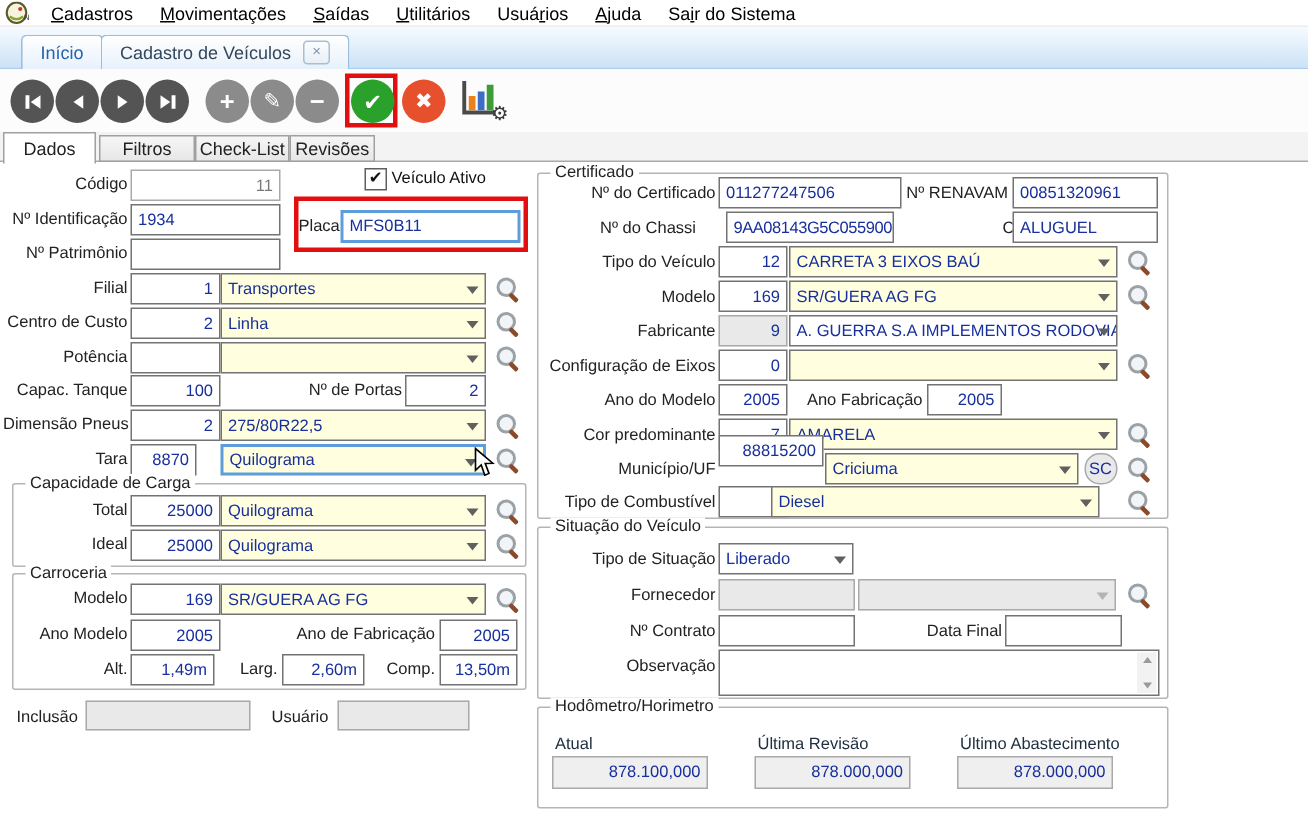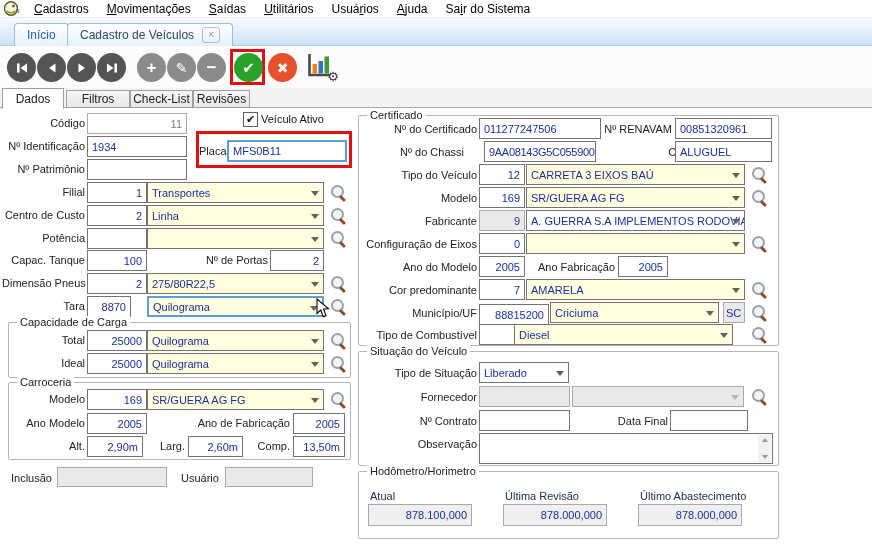--- a/index.html
+++ b/index.html
@@ -248,21 +248,21 @@
 <div class="fld ylw" style="left:147px;top:389px;width:177px;">
     <span>SR/GUERA AG FG</span>
     <span class="chev"></span>
   </div>
 <div class="mag" style="left:330px;top:391px;"></div>
 <div class="lbl" style="left:2px;top:417px;width:83px;">Ano Modelo</div>
 <div class="fld num" style="left:87px;top:413px;width:60px;">2005</div>
 <div class="lbl" style="left:150px;top:417px;width:140px;">Ano de Fabricação</div>
 <div class="fld num" style="left:293px;top:413px;width:52px;">2005</div>
 <div class="lbl" style="left:2px;top:440px;width:83px;">Alt.</div>
-<div class="fld num" style="left:87px;top:436px;width:56px;">2,90m</div>
+<div class="fld num" style="left:87px;top:436px;width:56px;">1,49m</div>
 <div class="lbl" style="left:145px;top:440px;width:40px;">Larg.</div>
 <div class="fld num" style="left:188px;top:436px;width:55px;">2,60m</div>
 <div class="lbl" style="left:246px;top:440px;width:44px;">Comp.</div>
 <div class="fld num" style="left:293px;top:436px;width:52px;">13,50m</div>
 
 <div class="lbl-l" style="left:11px;top:472px;">Inclusão</div>
 <div class="fld dis" style="left:57px;top:467px;width:110px;height:20px;"></div>
 <div class="lbl-l" style="left:181px;top:472px;">Usuário</div>
 <div class="fld dis" style="left:225px;top:467px;width:88px;height:20px;"></div>
 
@@ -324,26 +324,26 @@
 
 <div class="lbl" style="left:360px;top:284px;width:117px;">Cor predominante</div>
 <div class="fld num" style="left:479px;top:279px;width:46px;">7</div>
 <div class="fld ylw" style="left:526px;top:279px;width:219px;">
     <span>AMARELA</span>
     <span class="chev"></span>
   </div>
 <div class="mag" style="left:751px;top:281px;"></div>
 
 <div class="lbl" style="left:360px;top:307px;width:117px;">Município/UF</div>
-<div class="fld num" style="left:479px;top:304px;width:70px;padding-left:36px;">88815200</div>
+<div class="fld num" style="left:479px;top:290px;width:70px;padding-left:36px;">88815200</div>
 <div class="fld ylw" style="left:550px;top:302px;width:169px;">
     <span>Criciuma</span>
     <span class="chev"></span>
   </div>
-<div class="fld dis" style="left:723px;top:302px;width:22px;color:#18309c;padding:0 2px;">SC</div>
+<div class="fld dis" style="left:723px;top:302px;width:22px;color:#18309c;padding:0 2px;border-radius:10px;">SC</div>
 <div class="mag" style="left:751px;top:304px;"></div>
 
 <div class="lbl" style="left:360px;top:329px;width:117px;">Tipo de Combustível</div>
 <div class="fld num" style="left:479px;top:324px;width:46px;">1</div>
 <div class="fld ylw" style="left:514px;top:324px;width:219px;">
     <span>Diesel</span>
     <span class="chev"></span>
   </div>
 <div class="mag" style="left:751px;top:326px;"></div>
 

